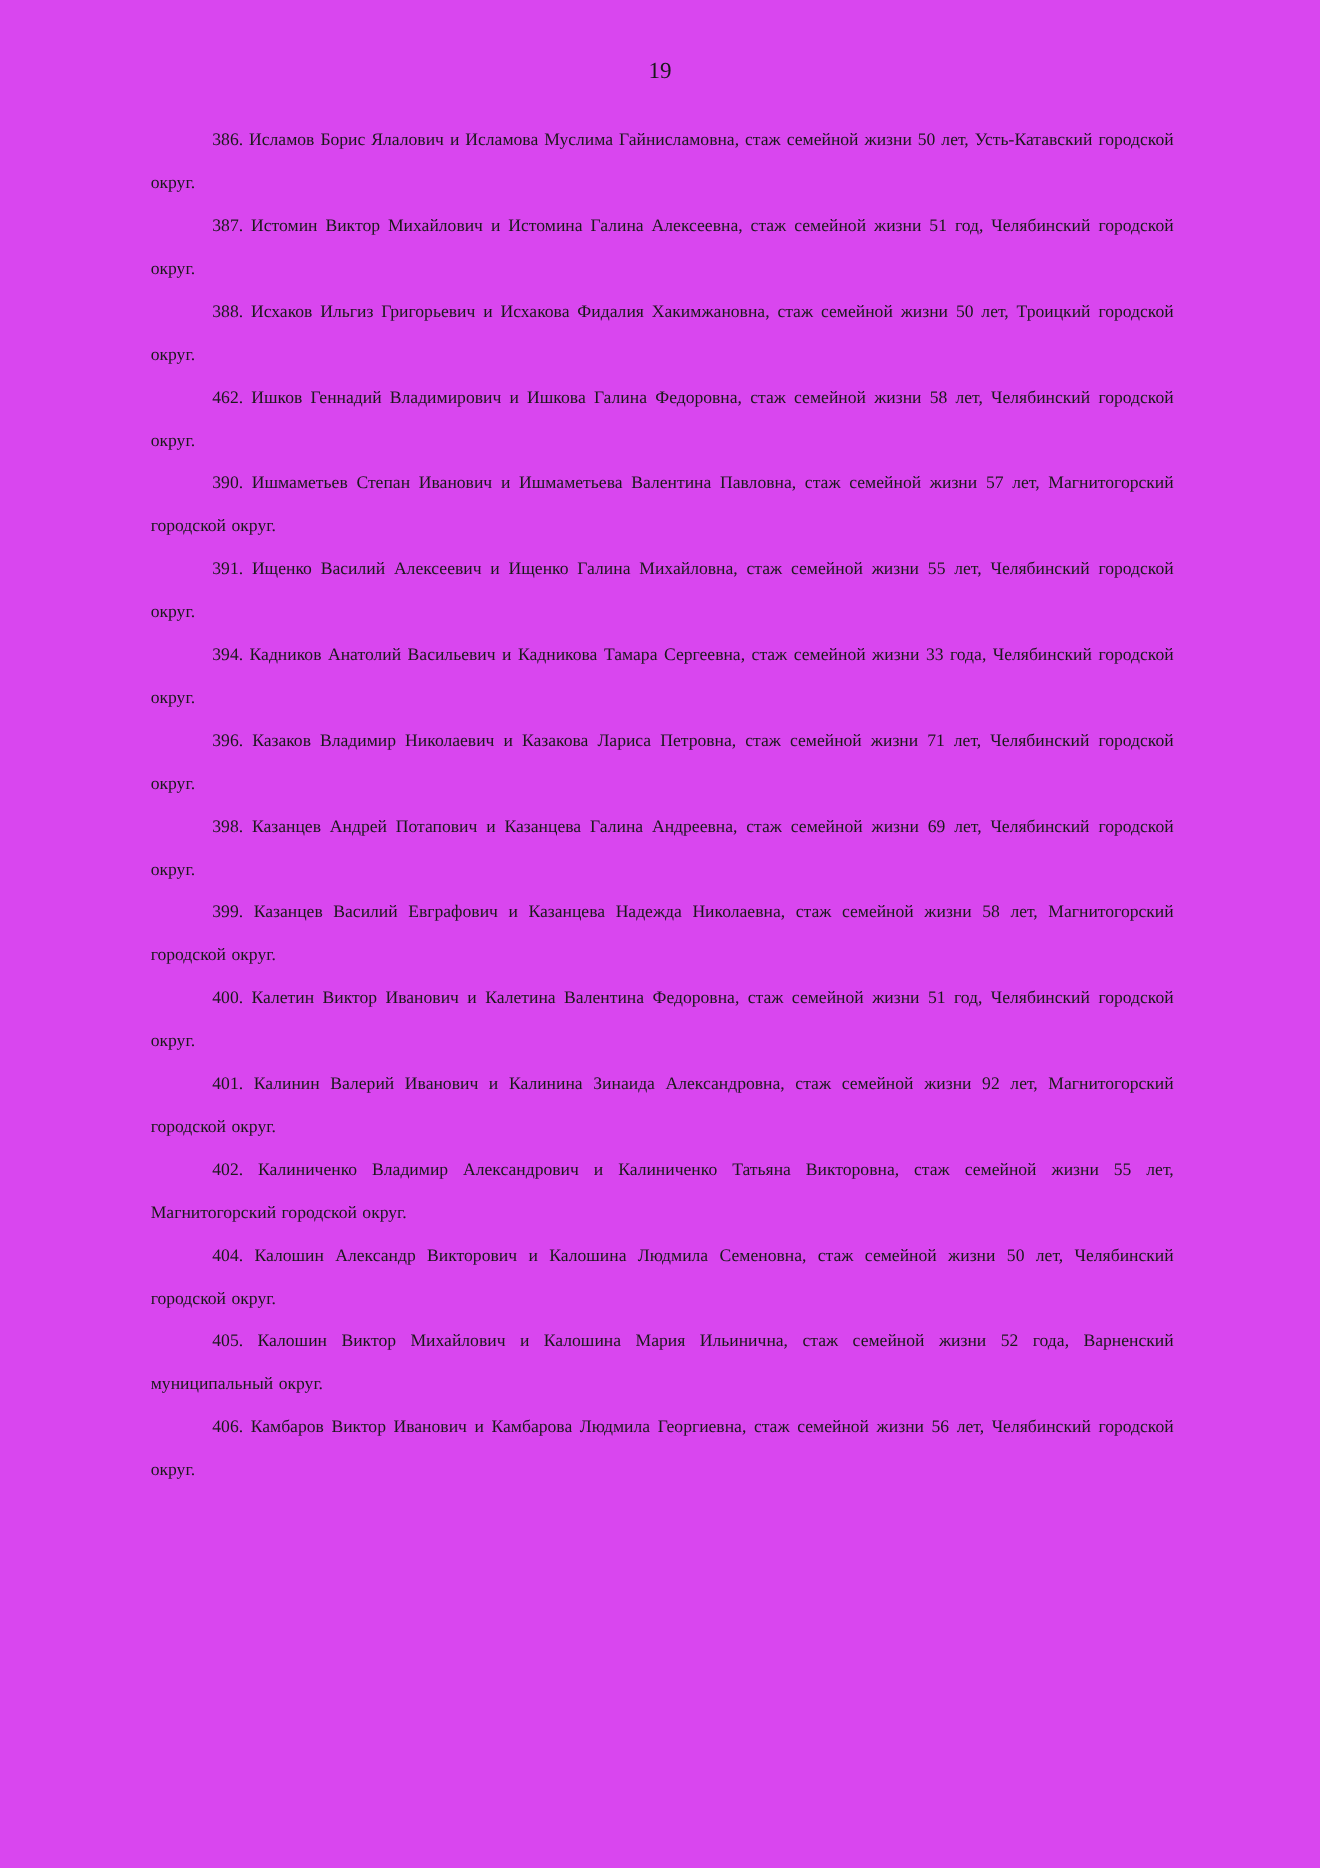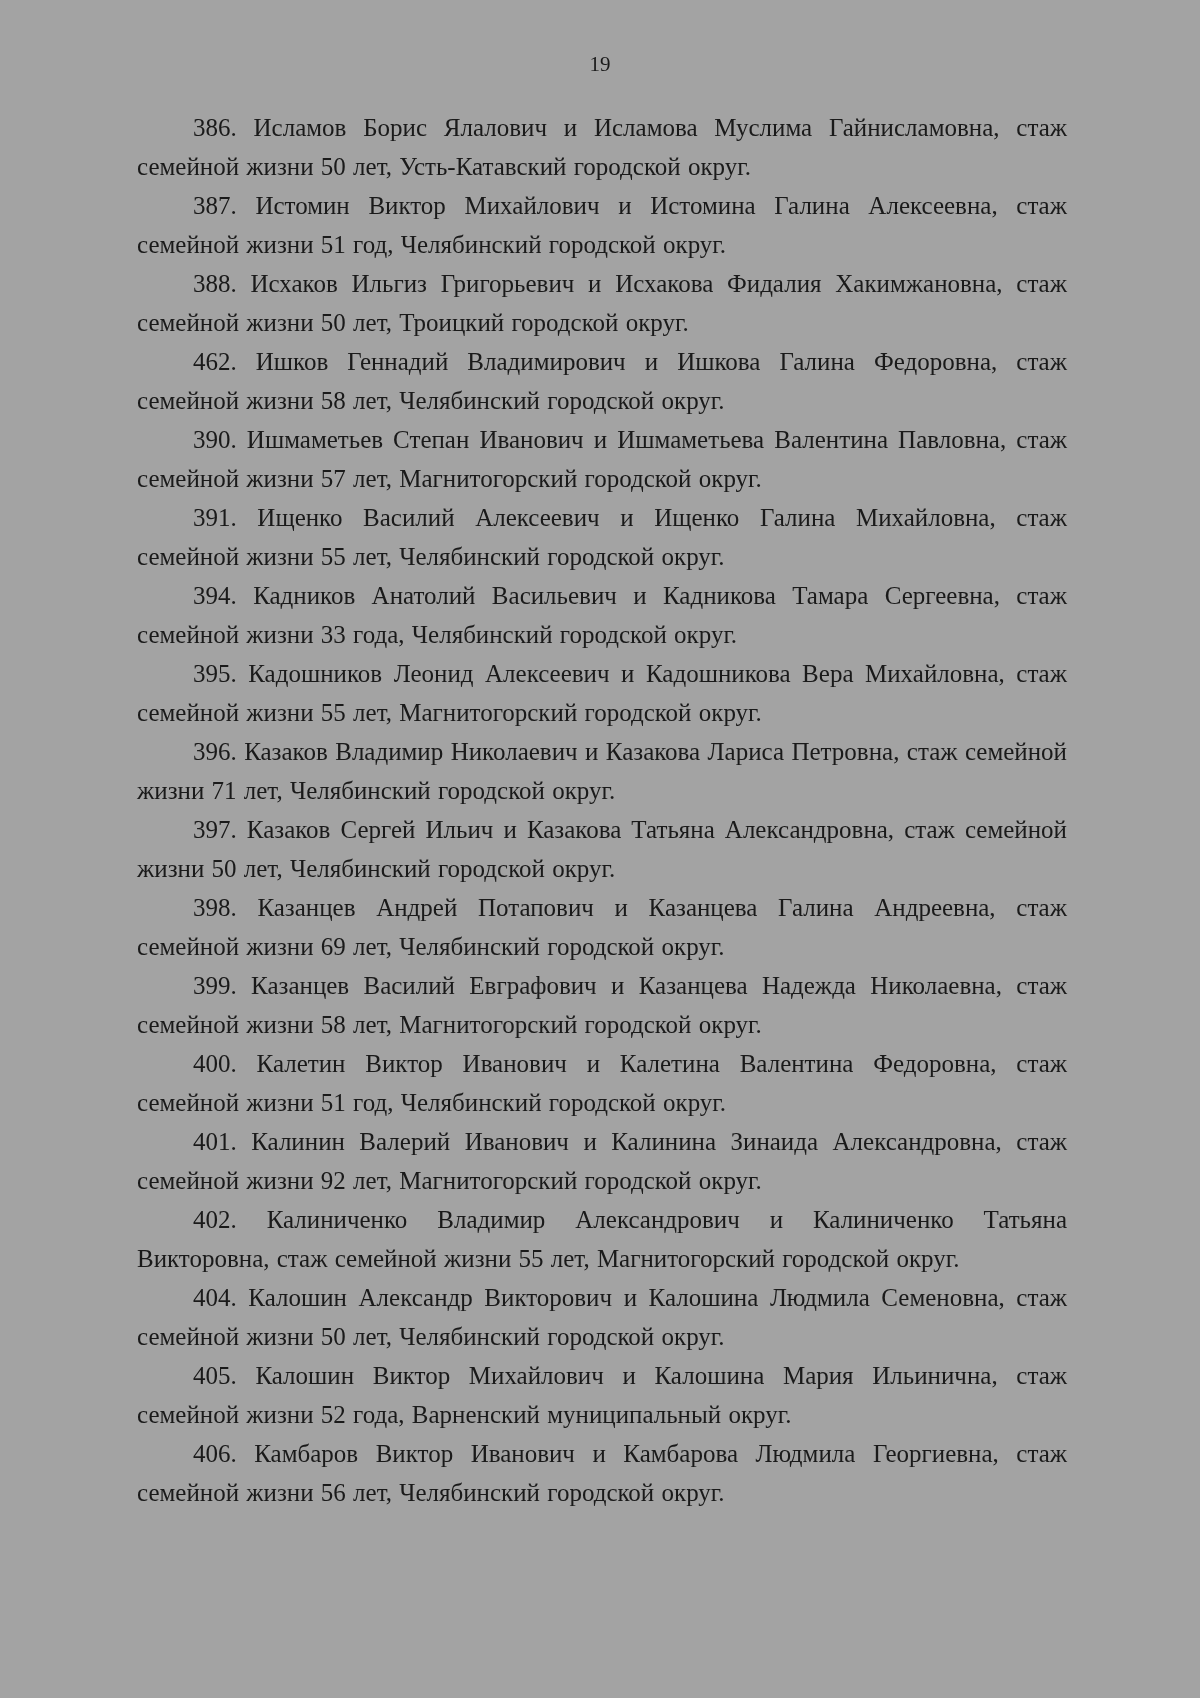--- a/index.html
+++ b/index.html
@@ -5,21 +5,21 @@
   html, body {
     margin: 0;
     padding: 0;
     background: #ffffff;
   }
   .page {
     position: relative;
     width: 1200px;
     height: 1698px;
     margin: 0 auto;
-    background: #a3a3a3;
+    background: #d946ef;
     font-family: "Liberation Serif", "DejaVu Serif", serif;
     color: #1a1a1a;
     box-sizing: border-box;
     overflow: hidden;
   }
   .page-number {
     position: absolute;
     top: 52px;
     left: 0;
     width: 100%;
@@ -29,44 +29,42 @@
   }
   .content {
     position: absolute;
     top: 108px;
     left: 137px;
     width: 930px;
   }
   .entry {
     margin: 0;
     padding: 0;
-    font-size: 25px;
+    font-size: 16px;
     line-height: 39px;
     text-align: justify;
     text-indent: 56px;
     word-spacing: 1px;
     color: #1a1a1a;
   }
 </style>
 </head>
 <body>
 
 <div class="page">
   <div class="page-number">19</div>
   <div class="content">
       <p class="entry">386. Исламов Борис Ялалович и Исламова Муслима Гайнисламовна, стаж семейной жизни 50 лет, Усть-Катавский городской округ.</p>
       <p class="entry">387. Истомин Виктор Михайлович и Истомина Галина Алексеевна, стаж семейной жизни 51 год, Челябинский городской округ.</p>
       <p class="entry">388. Исхаков Ильгиз Григорьевич и Исхакова Фидалия Хакимжановна, стаж семейной жизни 50 лет, Троицкий городской округ.</p>
       <p class="entry">462. Ишков Геннадий Владимирович и Ишкова Галина Федоровна, стаж семейной жизни 58 лет, Челябинский городской округ.</p>
       <p class="entry">390. Ишмаметьев Степан Иванович и Ишмаметьева Валентина Павловна, стаж семейной жизни 57 лет, Магнитогорский городской округ.</p>
       <p class="entry">391. Ищенко Василий Алексеевич и Ищенко Галина Михайловна, стаж семейной жизни 55 лет, Челябинский городской округ.</p>
       <p class="entry">394. Кадников Анатолий Васильевич и Кадникова Тамара Сергеевна, стаж семейной жизни 33 года, Челябинский городской округ.</p>
-      <p class="entry">395. Кадошников Леонид Алексеевич и Кадошникова Вера Михайловна, стаж семейной жизни 55 лет, Магнитогорский городской округ.</p>
       <p class="entry">396. Казаков Владимир Николаевич и Казакова Лариса Петровна, стаж семейной жизни 71 лет, Челябинский городской округ.</p>
-      <p class="entry">397. Казаков Сергей Ильич и Казакова Татьяна Александровна, стаж семейной жизни 50 лет, Челябинский городской округ.</p>
       <p class="entry">398. Казанцев Андрей Потапович и Казанцева Галина Андреевна, стаж семейной жизни 69 лет, Челябинский городской округ.</p>
       <p class="entry">399. Казанцев Василий Евграфович и Казанцева Надежда Николаевна, стаж семейной жизни 58 лет, Магнитогорский городской округ.</p>
       <p class="entry">400. Калетин Виктор Иванович и Калетина Валентина Федоровна, стаж семейной жизни 51 год, Челябинский городской округ.</p>
       <p class="entry">401. Калинин Валерий Иванович и Калинина Зинаида Александровна, стаж семейной жизни 92 лет, Магнитогорский городской округ.</p>
       <p class="entry">402. Калиниченко Владимир Александрович и Калиниченко Татьяна Викторовна, стаж семейной жизни 55 лет, Магнитогорский городской округ.</p>
       <p class="entry">404. Калошин Александр Викторович и Калошина Людмила Семеновна, стаж семейной жизни 50 лет, Челябинский городской округ.</p>
       <p class="entry">405. Калошин Виктор Михайлович и Калошина Мария Ильинична, стаж семейной жизни 52 года, Варненский муниципальный округ.</p>
       <p class="entry">406. Камбаров Виктор Иванович и Камбарова Людмила Георгиевна, стаж семейной жизни 56 лет, Челябинский городской округ.</p>
     </div>
 </div>

